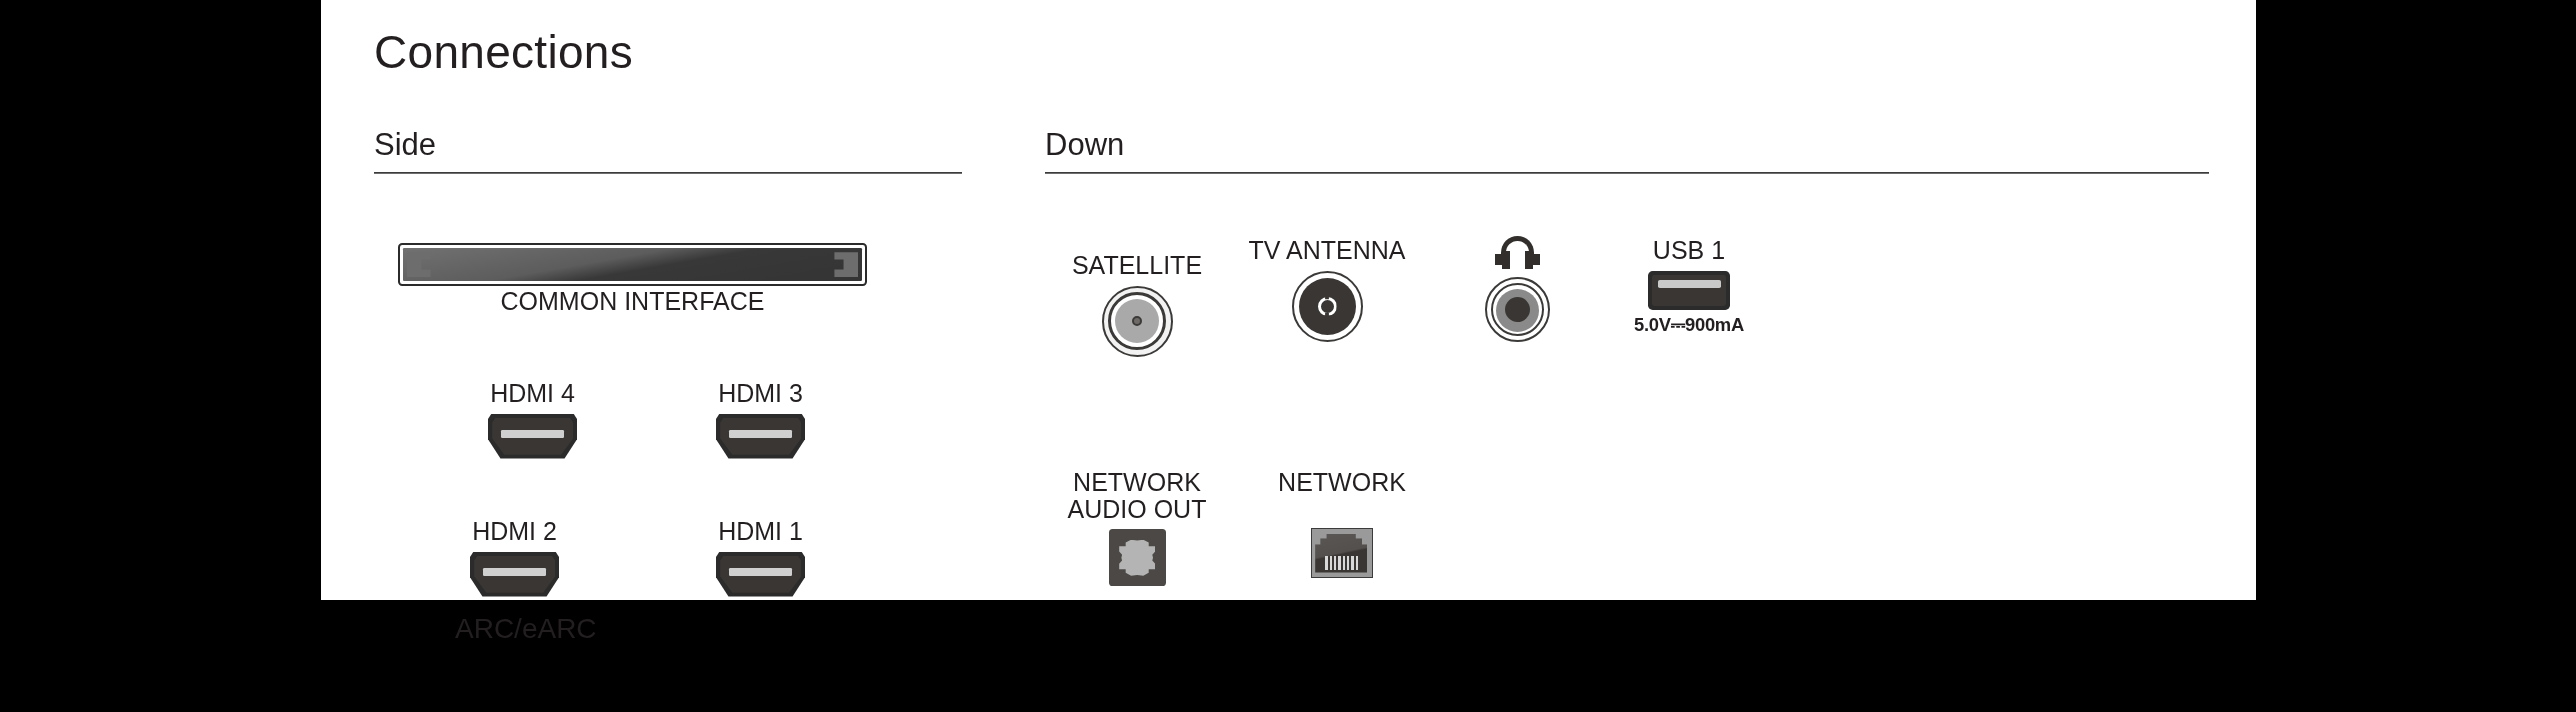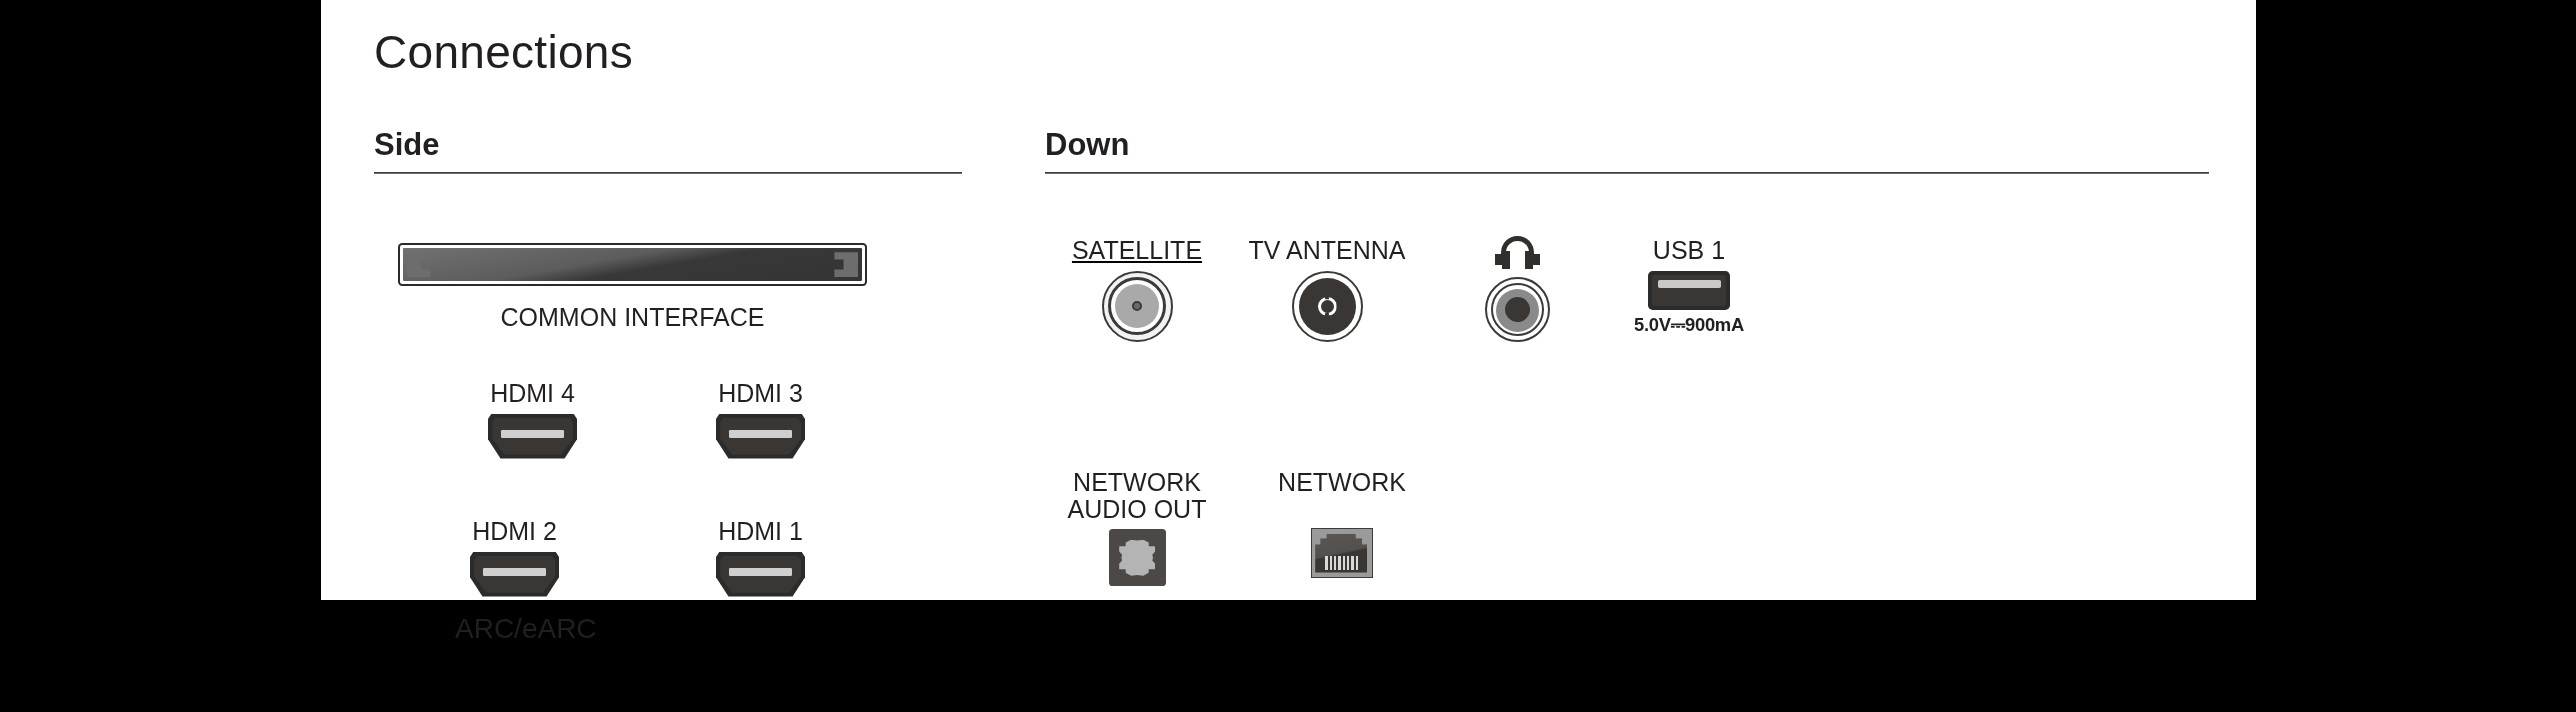--- a/index.html
+++ b/index.html
@@ -39,21 +39,21 @@
     font-weight: 400;
     color: #231f20;
     letter-spacing: 0.3px;
     white-space: nowrap;
   }
 
   
   .section { position: absolute; top: 129px; }
   .section-title {
     font-size: 31px;
-    font-weight: 700;
+    font-weight: 400;
     color: #231f20;
     line-height: 1.0;
     white-space: nowrap;
   }
   .section-rule {
     margin-top: 12px;
     height: 2.4px;
     background: linear-gradient(to bottom, #3c3c3c 0 0.6px, #6e6e6e 0.6px 1.8px, #b9b9b9 1.8px 2.4px);
   }
 
@@ -379,21 +379,21 @@
     </div>
 
     <div class="port" style="left:77px; top:237px; width:469px;">
       <div class="ci-slot port-art">
         <div class="ci-inner">
           <div class="ci-sheen"></div>
           <div class="ci-notch-l"></div>
           <div class="ci-notch-r"></div>
         </div>
       </div>
-      <div class="port-label" style="margin-top:18px;">COMMON INTERFACE</div>
+      <div class="port-label" style="margin-top:2px;">COMMON INTERFACE</div>
     </div>
 
     <div class="port" style="left:152px; top:380px; width:119px;">
       <div class="port-label">HDMI 4</div>
       <div class="hdmi port-art">
         <div class="hdmi-outline"></div>
         <div class="hdmi-body"></div>
         <div class="hdmi-pin"></div>
       </div>
     </div>
@@ -424,21 +424,21 @@
         <div class="hdmi-body"></div>
         <div class="hdmi-pin"></div>
       </div>
     </div>
 
     <div class="section" id="section-down">
       <div class="section-title">Down</div>
       <div class="section-rule"></div>
     </div>
 
-    <div class="port" style="left:727px; top:237px; width:178px;text-decoration:underline;">
+    <div class="port" style="left:727px; top:252px; width:178px;">
       <div class="port-label">SATELLITE</div>
       <div class="coax-f port-art">
         <div class="ring-out"></div>
         <div class="ring-mid"></div>
         <div class="disc"></div>
         <div class="pin"></div>
       </div>
     </div>
 
     <div class="port" style="left:905px; top:237px; width:202px;">

